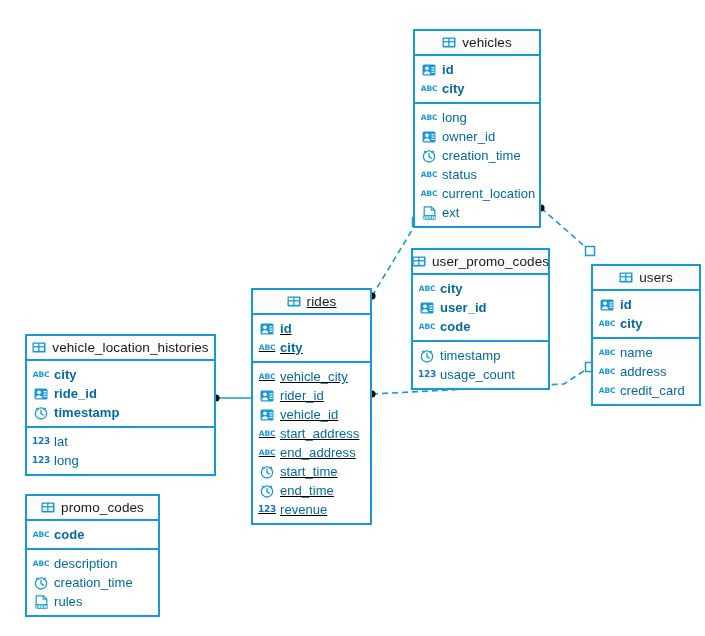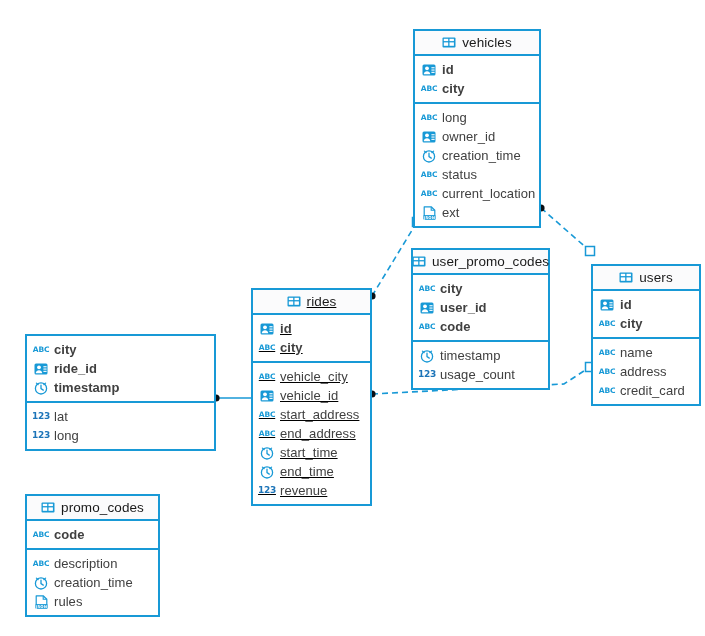--- a/index.html
+++ b/index.html
@@ -70,21 +70,21 @@
   .field-row {
     display: flex;
     align-items: center;
     gap: 6px;
     padding: 0 7px;
     height: 19px;
     white-space: nowrap;
   }
   .field-name {
     font-size: 13px;
-    color: #404040;
+    color: #0369a1;
     letter-spacing: 0.05px;
   }
   .field-row.key .field-name {
     font-weight: bold;
   }
 
   
   .ico {
     flex: 0 0 auto;
     width: 14px;
@@ -355,20 +355,33 @@
             <span class="ico">
               <svg width="14" height="12" viewBox="0 0 14 12">
                 <rect x="0.5" y="0.5" width="13" height="11" rx="1.5" fill="#1899D6"></rect>
                 <circle cx="5" cy="4.3" r="1.9" fill="#ffffff"></circle>
                 <path d="M1.7 10.2c0.3-2 1.6-3 3.3-3s3 1 3.3 3z" fill="#ffffff"></path>
                 <rect x="9.4" y="3.2" width="3.2" height="1.1" fill="#ffffff"></rect>
                 <rect x="9.4" y="5.5" width="3.2" height="1.1" fill="#ffffff"></rect>
                 <rect x="9.4" y="7.8" width="3.2" height="1.1" fill="#ffffff"></rect>
               </svg>
             </span>
+            <span class="field-name">rider_id</span>
+          </div>
+          <div class="field-row">
+            <span class="ico">
+              <svg width="14" height="12" viewBox="0 0 14 12">
+                <rect x="0.5" y="0.5" width="13" height="11" rx="1.5" fill="#1899D6"></rect>
+                <circle cx="5" cy="4.3" r="1.9" fill="#ffffff"></circle>
+                <path d="M1.7 10.2c0.3-2 1.6-3 3.3-3s3 1 3.3 3z" fill="#ffffff"></path>
+                <rect x="9.4" y="3.2" width="3.2" height="1.1" fill="#ffffff"></rect>
+                <rect x="9.4" y="5.5" width="3.2" height="1.1" fill="#ffffff"></rect>
+                <rect x="9.4" y="7.8" width="3.2" height="1.1" fill="#ffffff"></rect>
+              </svg>
+            </span>
             <span class="field-name">vehicle_id</span>
           </div>
           <div class="field-row">
             <span class="ico ico-abc">ABC</span>
             <span class="field-name">start_address</span>
           </div>
           <div class="field-row">
             <span class="ico ico-abc">ABC</span>
             <span class="field-name">end_address</span>
           </div>
@@ -392,20 +405,32 @@
             </span>
             <span class="field-name">end_time</span>
           </div>
           <div class="field-row">
             <span class="ico ico-num">123</span>
             <span class="field-name">revenue</span>
           </div>
         </div>
       </div>
       <div class="table-node" style="left: 25px; top: 334px; width: 191px;">
+        <div class="tbl-header">
+          <span class="ico">
+            <svg width="14" height="11" viewBox="0 0 14 11">
+              <rect x="0.5" y="0.5" width="13" height="10" rx="1" fill="#1899D6"></rect>
+              <rect x="1.8" y="1.8" width="4.4" height="2.3" fill="#ffffff"></rect>
+              <rect x="7.5" y="1.8" width="4.4" height="2.3" fill="#ffffff"></rect>
+              <rect x="1.8" y="5.4" width="4.4" height="3.4" fill="#ffffff"></rect>
+              <rect x="7.5" y="5.4" width="4.4" height="3.4" fill="#ffffff"></rect>
+            </svg>
+          </span>
+          <span class="tbl-title">vehicle_location_histories</span>
+        </div>
         <div class="tbl-section pk">
           <div class="field-row key">
             <span class="ico ico-abc">ABC</span>
             <span class="field-name">city</span>
           </div>
           <div class="field-row key">
             <span class="ico">
               <svg width="14" height="12" viewBox="0 0 14 12">
                 <rect x="0.5" y="0.5" width="13" height="11" rx="1.5" fill="#1899D6"></rect>
                 <circle cx="5" cy="4.3" r="1.9" fill="#ffffff"></circle>

